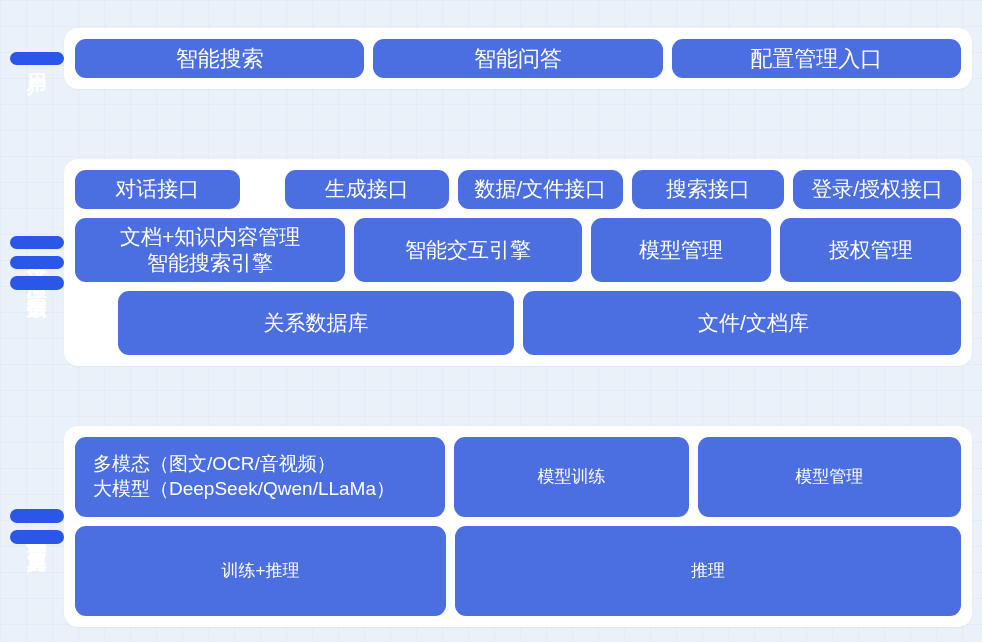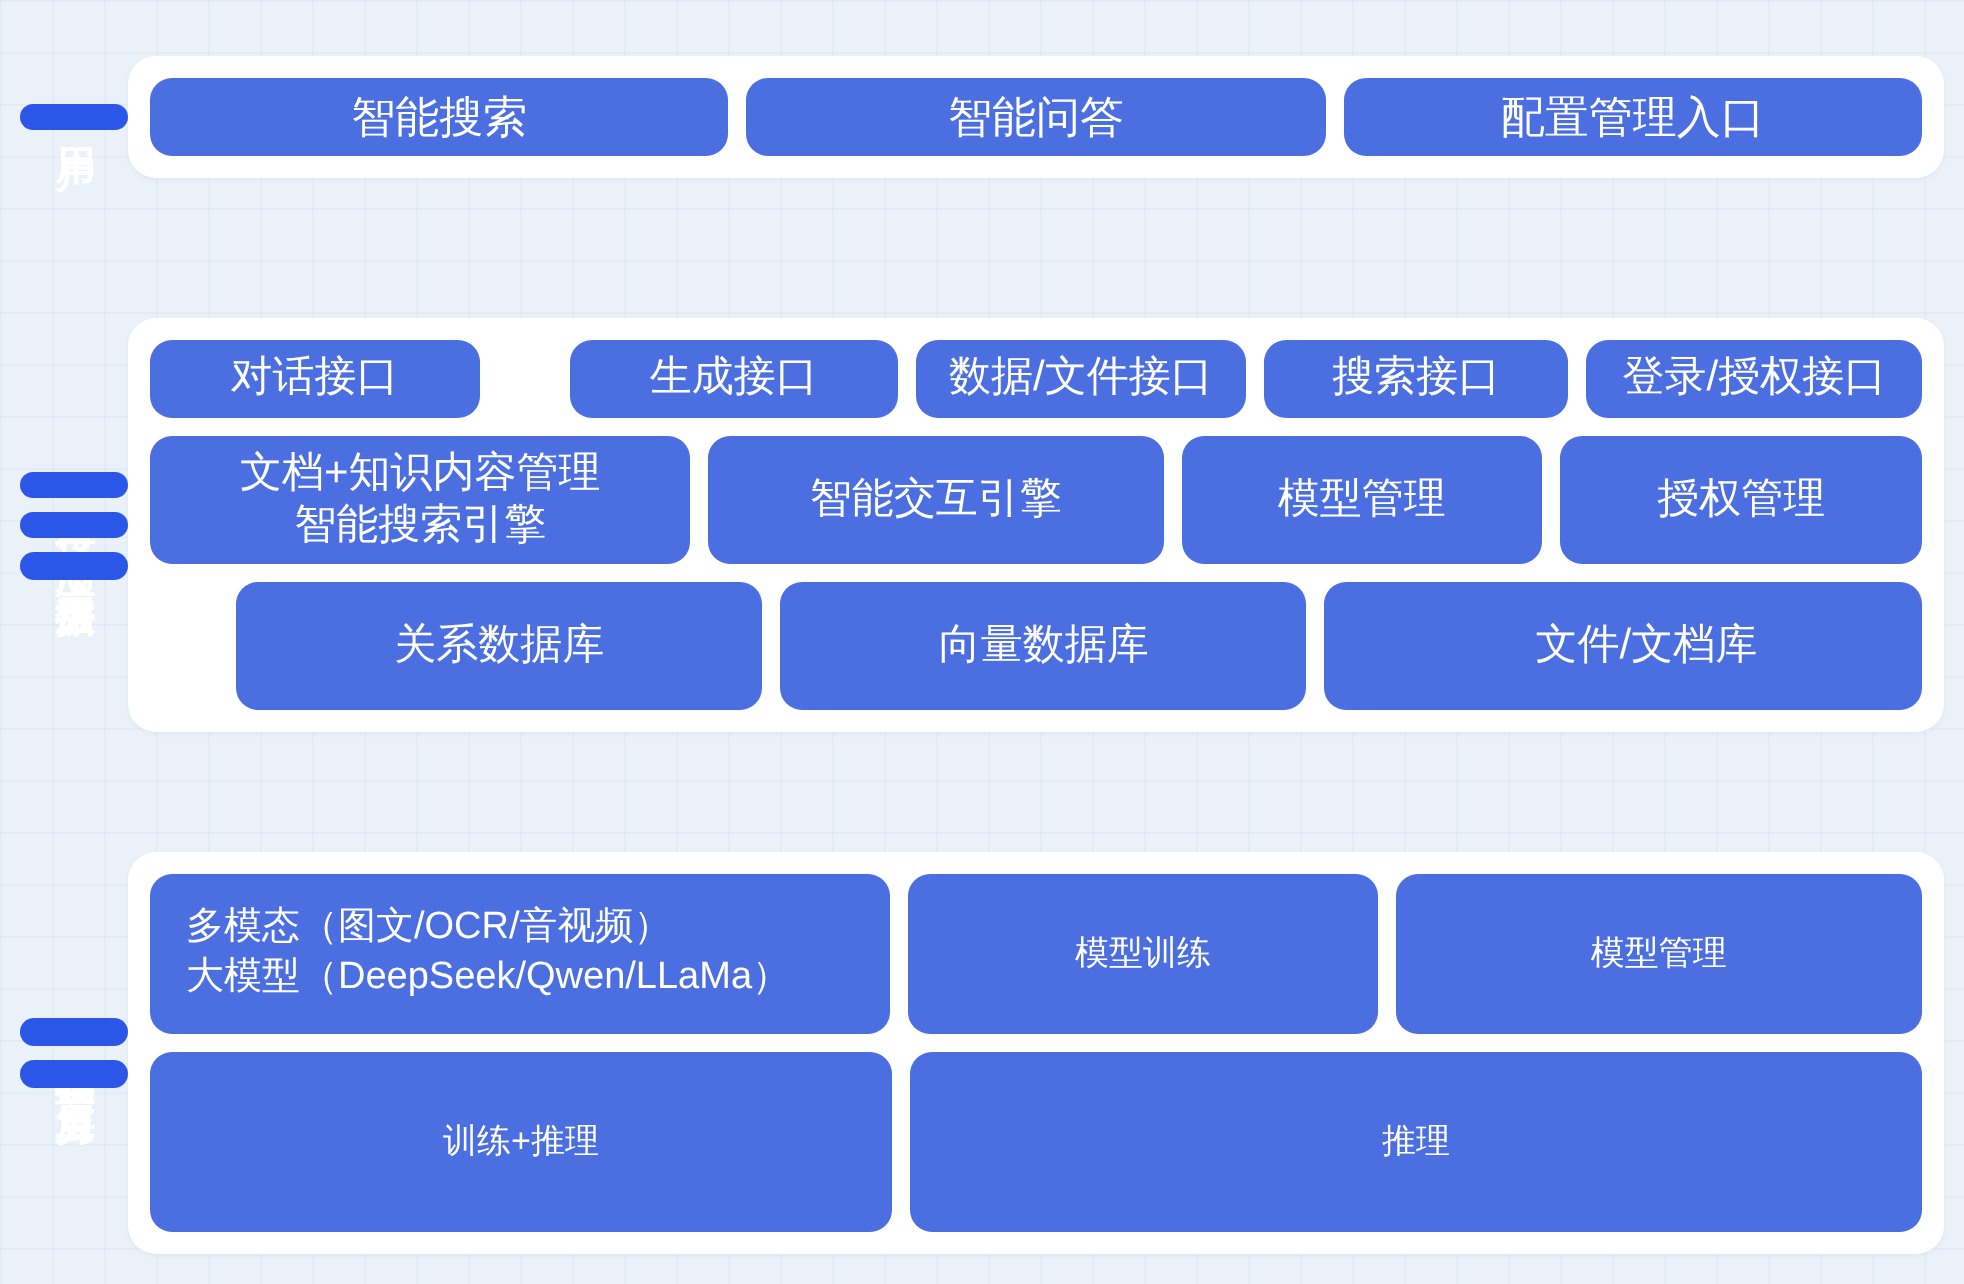--- a/index.html
+++ b/index.html
@@ -160,21 +160,20 @@
         </div>
         <div class="row row-application">
           <div class="box" style="flex-grow: 1.42; flex-basis: 0px;">文档+知识内容管理
 智能搜索引擎</div>
           <div class="box" style="flex-grow: 1.18; flex-basis: 0px;">智能交互引擎</div>
           <div class="box" style="flex-grow: 0.92; flex-basis: 0px;">模型管理</div>
           <div class="box" style="flex-grow: 0.92; flex-basis: 0px;">授权管理</div>
         </div>
         <div class="row row-data">
           <div class="box" style="flex-grow: 1; flex-basis: 0px;">关系数据库</div>
-          <div class="box" style="flex-grow: 1; flex-basis: 0px;">向量数据库</div>
           <div class="box" style="flex-grow: 1.05; flex-basis: 0px; padding-left: 31px;">文件/文档库</div>
         </div>
       </div>
     </div>
     <div class="group group-base">
       <div class="rail">
         <div class="rail-tab">基础模型</div>
         <div class="rail-tab">算力层</div>
       </div>
       <div class="panel">

